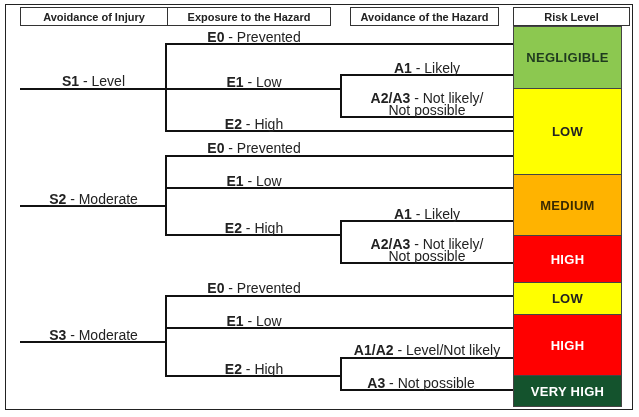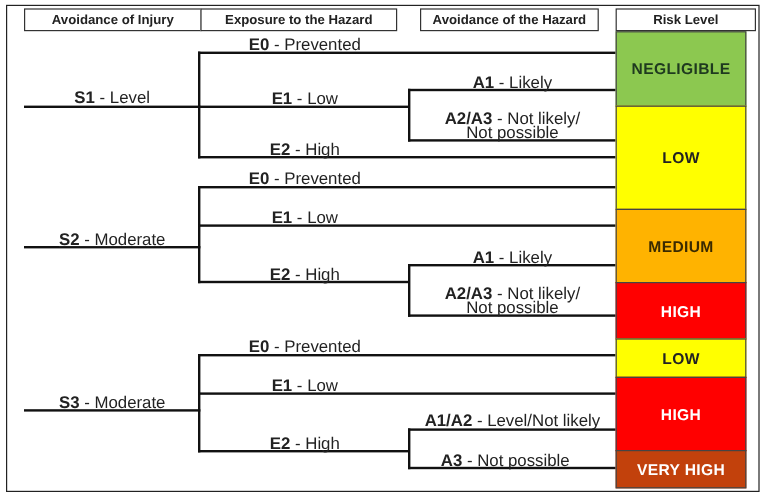--- a/index.html
+++ b/index.html
@@ -67,13 +67,13 @@
 <div class="lbl" style="left:341px;top:344px;width:172px;"><b>A1/A2</b><span> - Level/Not likely</span></div>
 <div class="ln h" style="left:340px;top:389px;width:173px;"></div>
 <div class="lbl" style="left:341px;top:377px;width:160px;"><b>A3</b><span> - Not possible</span></div>
 
 <div class="risk" style="top:26px;height:63px;background:#8cc850;color:#1f3a1f;">NEGLIGIBLE</div>
 <div class="risk" style="top:88px;height:87px;background:#ffff00;color:#222;">LOW</div>
 <div class="risk" style="top:174px;height:62px;background:#ffb300;color:#3a2a00;">MEDIUM</div>
 <div class="risk" style="top:235px;height:48px;background:#ff0000;color:#fff;">HIGH</div>
 <div class="risk" style="top:282px;height:33px;background:#ffff00;color:#222;">LOW</div>
 <div class="risk" style="top:314px;height:62px;background:#ff0000;color:#fff;">HIGH</div>
-<div class="risk" style="top:375px;height:32px;background:#c2410c;color:#fff;">VERY HIGH</div>
+<div class="risk" style="top:375px;height:32px;background:#14532d;color:#fff;">VERY HIGH</div>
 
 </body></html>

